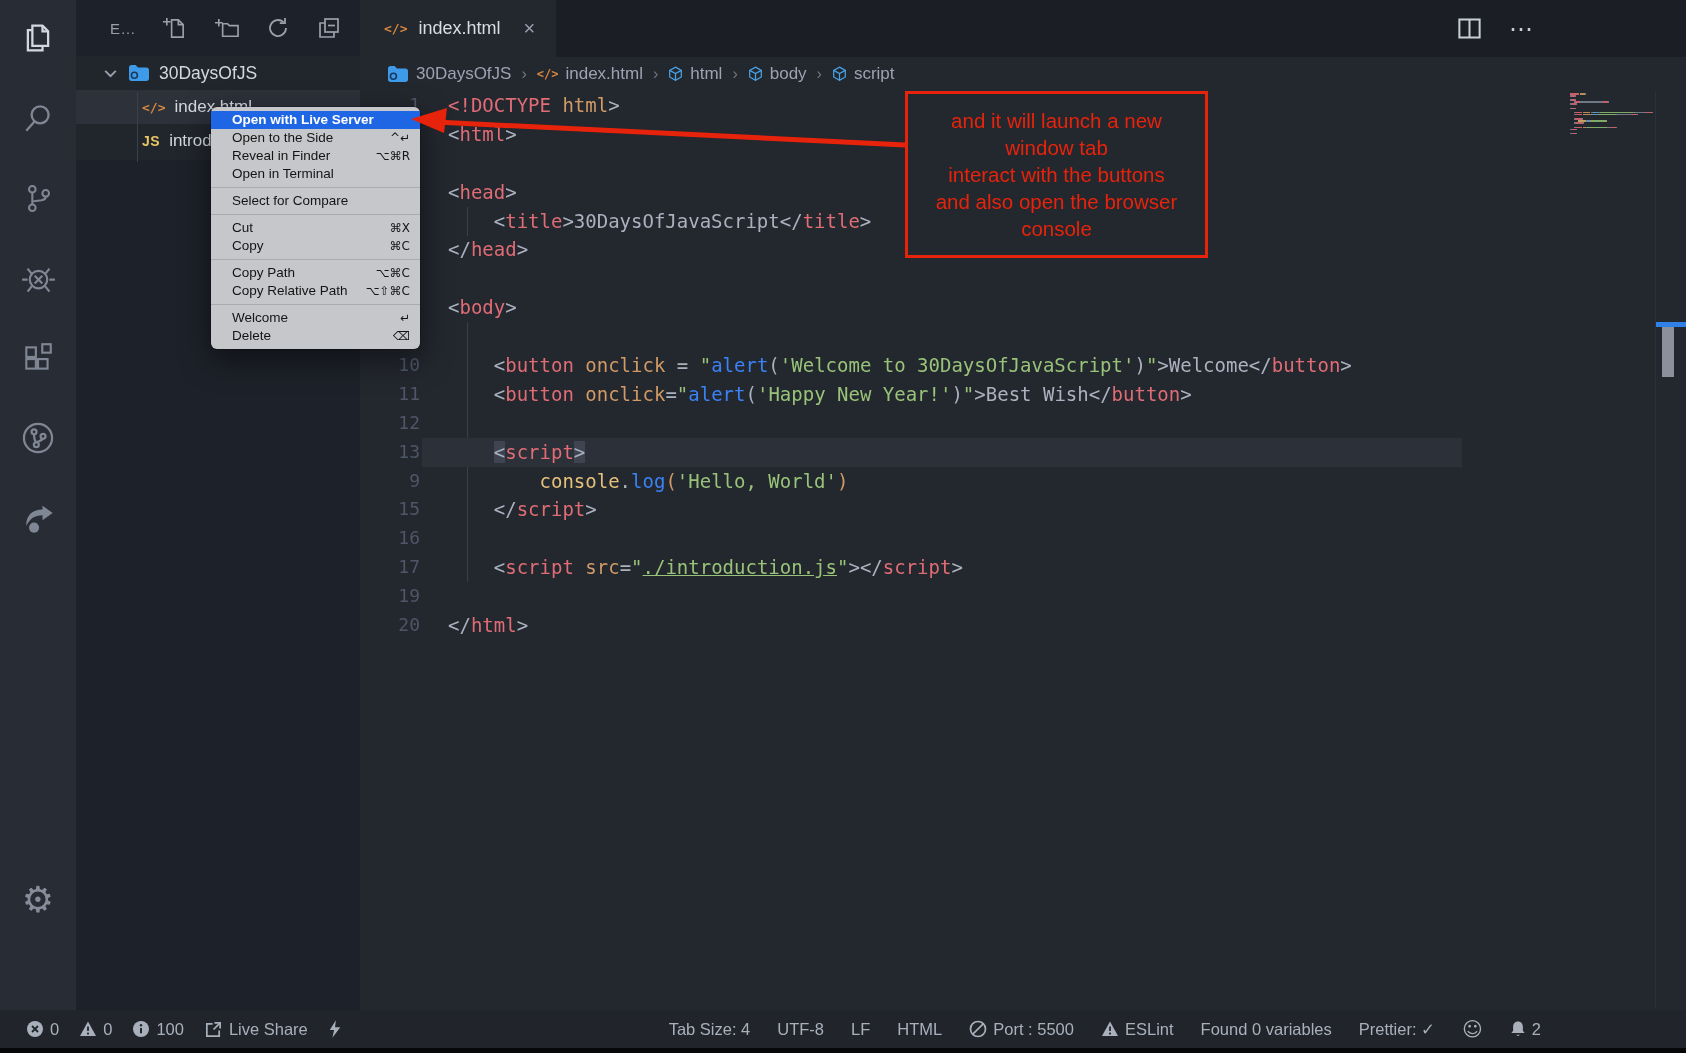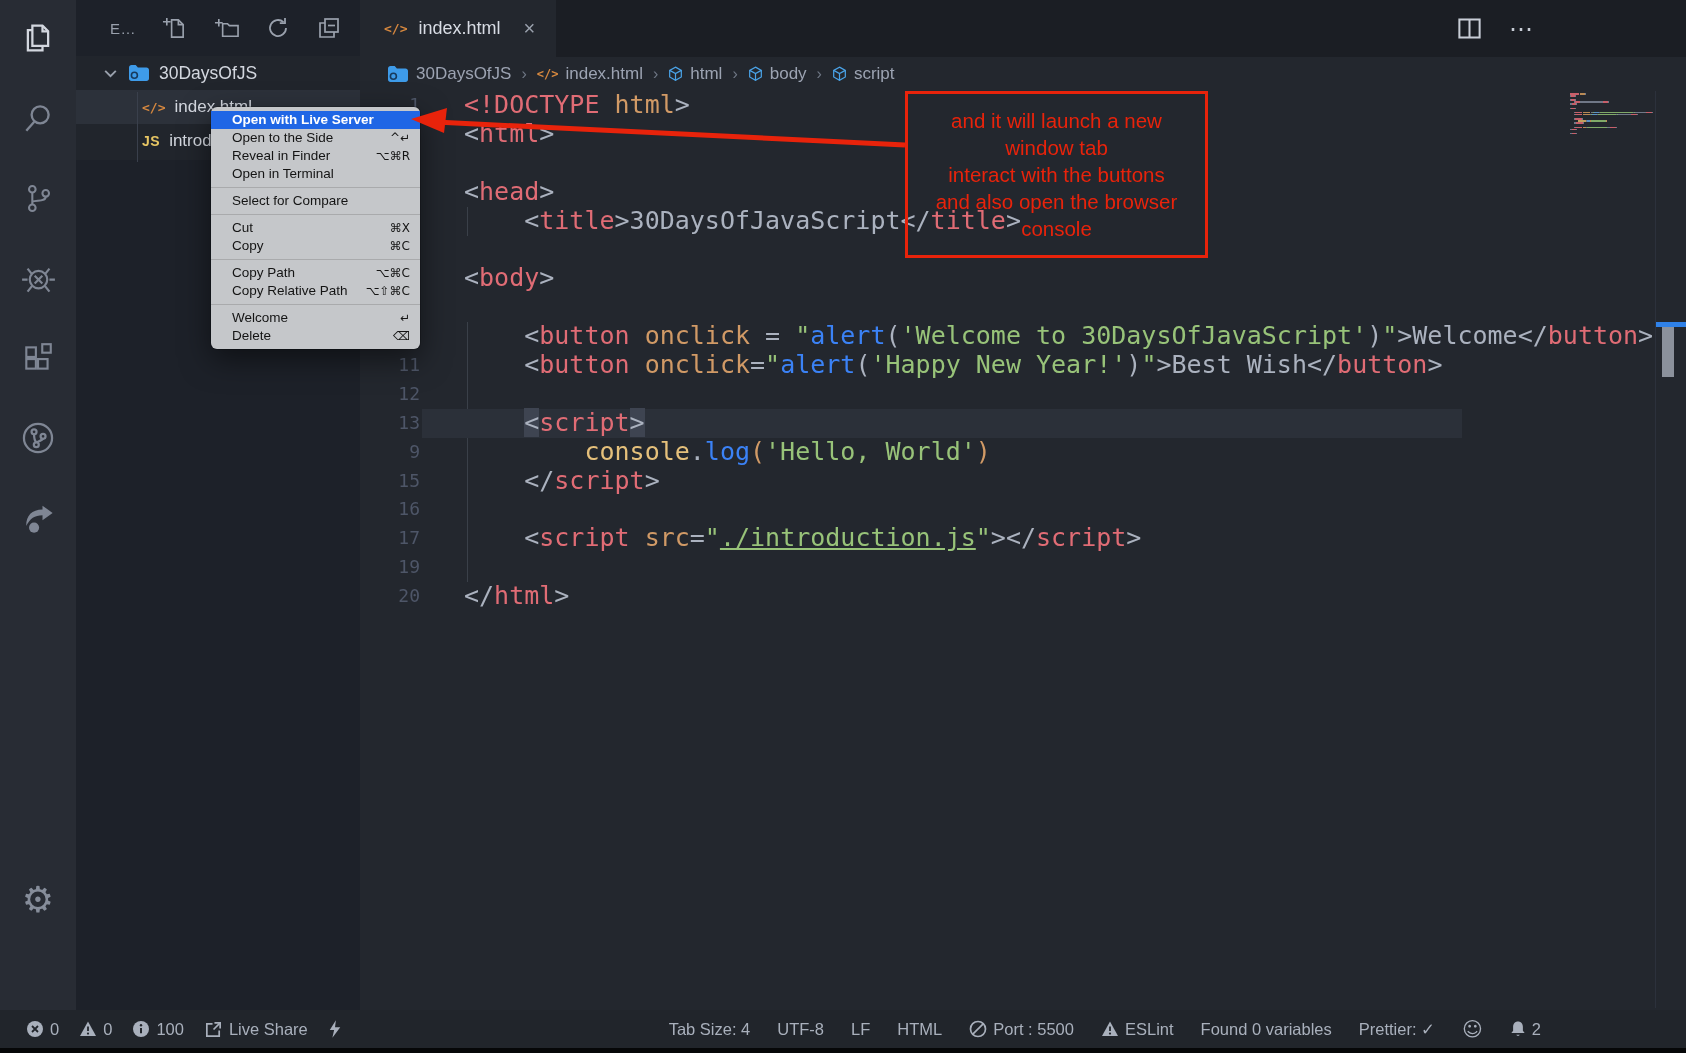--- a/index.html
+++ b/index.html
@@ -43,22 +43,22 @@
 
   .breadcrumbs { height:34px; display:flex; align-items:center; padding-left:27px; gap:8px;
                  color:#9ca3b2; font-size:17px; }
   .bc-item { display:flex; align-items:center; gap:7px; cursor:pointer; }
   .bc-sep { color:#6e7684; font-size:16px; padding:0 2px; }
 
   .code { position:absolute; left:0; top:91px; width:1326px; }
   .code-line { position:relative; height:28.9px; display:flex; }
   .line-num { position:relative; z-index:1; width:60px; flex:none; text-align:right;
               font-family:"DejaVu Sans Mono",monospace; font-size:18px; line-height:28.9px; color:#4e5668; }
-  .line-content { position:relative; z-index:1; margin-left:44px; font-family:"DejaVu Sans Mono",monospace;
-                  font-size:25px; line-height:28.9px; white-space:pre; }
+  .line-content { position:relative; z-index:1; margin-left:28px; font-family:"DejaVu Sans Mono",monospace;
+                  font-size:19px; line-height:28.9px; white-space:pre; }
   .cur-bg { position:absolute; left:62px; top:0; width:1040px; height:100%; background:#2b3039; z-index:0; }
   .tk-pln{color:#abb2bf} .tk-tag{color:#e06c75} .tk-attr{color:#d19a66} .tk-str{color:#98c379}
   .tk-fn{color:#3b82f6} .tk-obj{color:#e5c07b}
   .tk-lnk{color:#98c379; text-decoration:underline}
   .tk-hl{color:#abb2bf; background:#3e4451}
   .ig { position:absolute; width:1px; background:#3a4049; left:107px; z-index:0; }
   .ig.g1 { top:115.6px; height:29px; }
   .ig.g2 { top:231.2px; height:260px; }
 
   .minimap { position:absolute; left:1210px; top:93px; width:82px; z-index:5; }
@@ -296,20 +296,24 @@
           <span class="line-num">3</span>
           <span class="line-content"></span>
         </div>
         <div class="code-line">
           <span class="line-num">4</span>
           <span class="line-content"><span class="tk-pln">&lt;</span><span class="tk-tag">head</span><span class="tk-pln">&gt;</span></span>
         </div>
         <div class="code-line">
           <span class="line-num">5</span>
           <span class="line-content"><span class="tk-pln">    &lt;</span><span class="tk-tag">title</span><span class="tk-pln">&gt;30DaysOfJavaScript&lt;/</span><span class="tk-tag">title</span><span class="tk-pln">&gt;</span></span>
+        </div>
+        <div class="code-line">
+          <span class="line-num">6</span>
+          <span class="line-content"><span class="tk-pln">&lt;/</span><span class="tk-tag">head</span><span class="tk-pln">&gt;</span></span>
         </div>
         <div class="code-line">
           <span class="line-num">7</span>
           <span class="line-content"></span>
         </div>
         <div class="code-line">
           <span class="line-num">8</span>
           <span class="line-content"><span class="tk-pln">&lt;</span><span class="tk-tag">body</span><span class="tk-pln">&gt;</span></span>
         </div>
         <div class="code-line">

